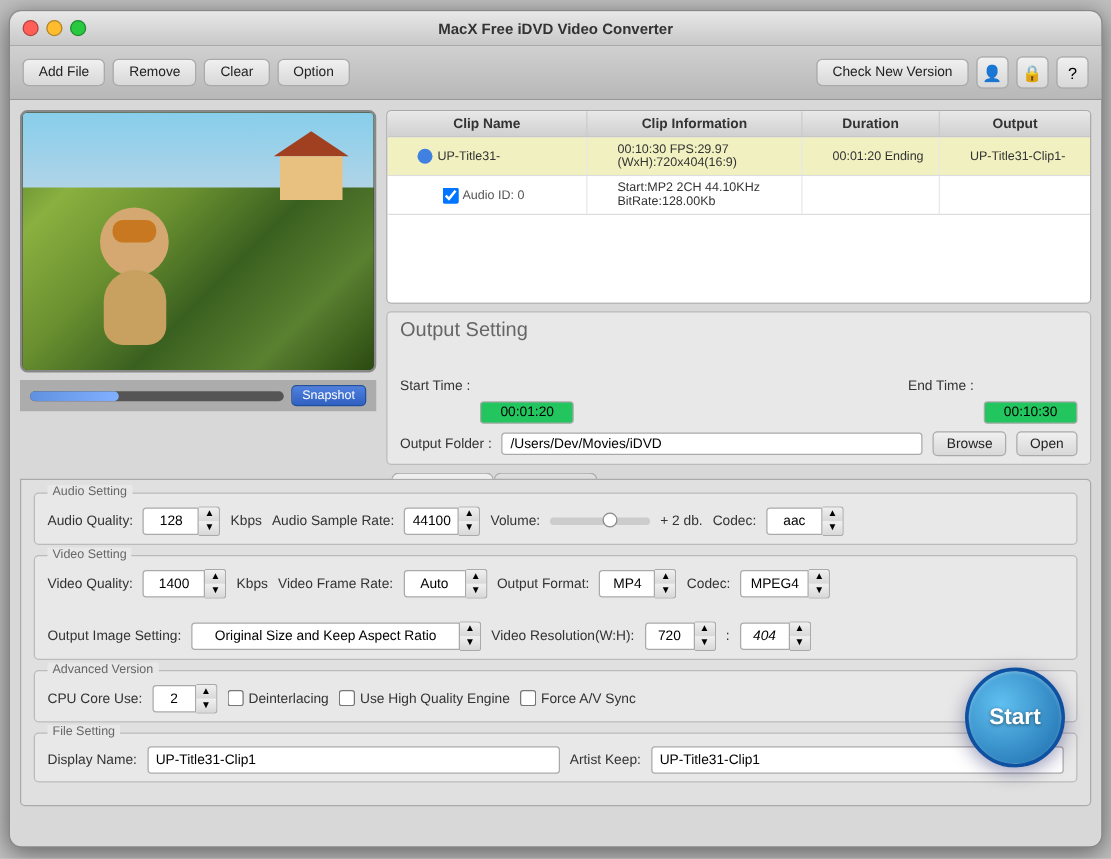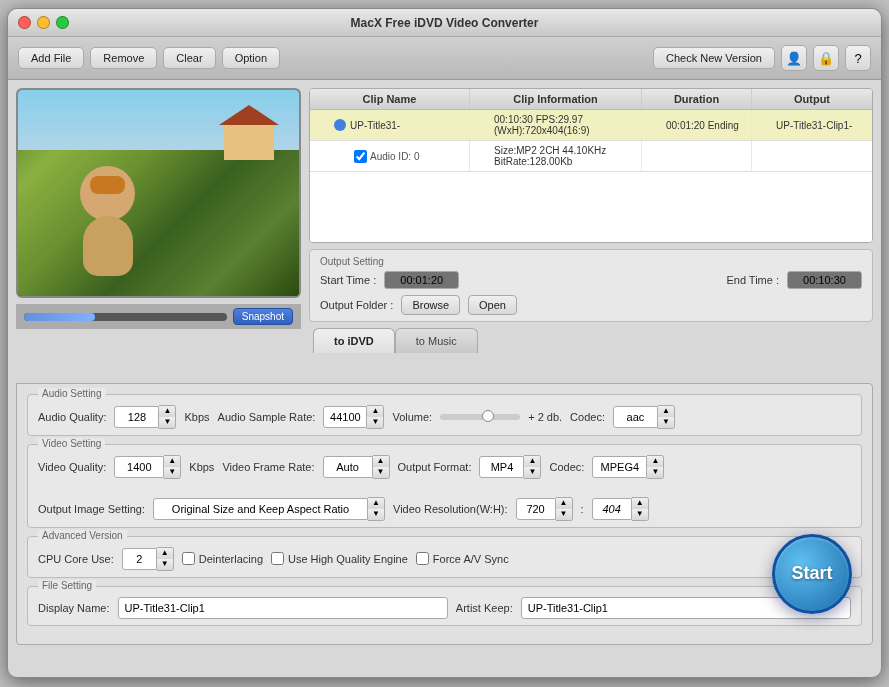--- a/index.html
+++ b/index.html
@@ -279,44 +279,45 @@
       color: #555;
       padding-left: 20px;
     }
     .output-setting {
       border: 1px solid #bbb;
       border-radius: 4px;
       background: #e8e8e8;
       padding: 6px 10px;
     }
     .section-title {
-      font-size: 10px;
+      font-size: 16px;
       color: #666;
       margin-bottom: 4px;
     }
     .output-row {
       display: flex;
       align-items: center;
       gap: 8px;
       margin-bottom: 6px;
     }
     .output-row:last-child { margin-bottom: 0; }
     .label {
       font-size: 11px;
       color: #333;
       white-space: nowrap;
     }
     .time-input {
-      background: #737373;
+      background: #22c55e;
       border: 1px solid #aaa;
       border-radius: 3px;
       padding: 2px 6px;
       font-size: 11px;
       width: 75px;
       text-align: center;
+      margin-top: 43px;
     }
     .folder-input {
       flex: 1;
       background: white;
       border: 1px solid #aaa;
       border-radius: 3px;
       padding: 2px 6px;
       font-size: 11px;
     }
     .action-btn {
@@ -559,39 +560,40 @@
           <div class="td">UP-Title31-Clip1-</div>
         </div>
         <div class="table-row-sub">
           <div class="td">
             <div class="audio-checkbox">
               <input type="checkbox" checked="" style="">
               <span>Audio ID: 0</span>
             </div>
           </div>
           <div class="td">
-            <span>Size:MP2 2CH  44.10KHz  BitRate:128.00Kb</span>
+            <span>Start:MP2 2CH  44.10KHz  BitRate:128.00Kb</span>
           </div>
           <div class="td"></div>
           <div class="td"></div>
         </div>
         <div class="table-empty-rows"></div>
       </div>
 
       <div class="output-setting">
         <div class="section-title">Output Setting</div>
         <div class="output-row">
           <span class="label">Start Time :</span>
           <input class="time-input" type="text" value="00:01:20" style="">
           <div style="flex:1"></div>
           <span class="label">End Time :</span>
           <input class="time-input" type="text" value="00:10:30" style="">
         </div>
         <div class="output-row">
           <span class="label">Output Folder :</span>
+          <input class="folder-input" type="text" value="/Users/Dev/Movies/iDVD" style="">
           <button class="action-btn">Browse</button>
           <button class="action-btn">Open</button>
         </div>
       </div>
 
       <div class="tab-bar">
         <div class="tab active">to iDVD</div>
         <div class="tab">to Music</div>
       </div>
     </div>

